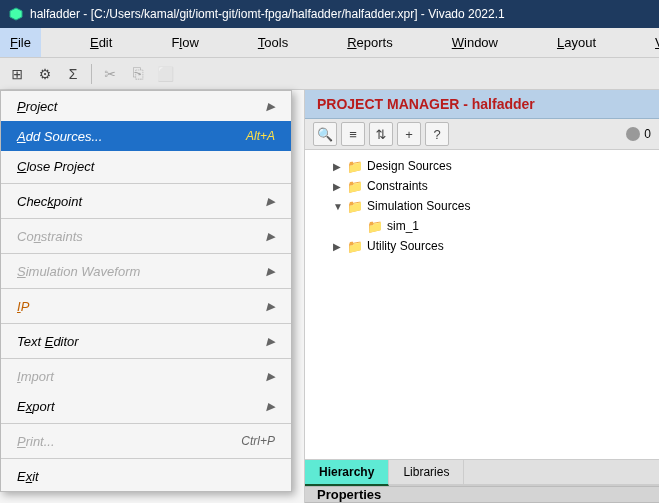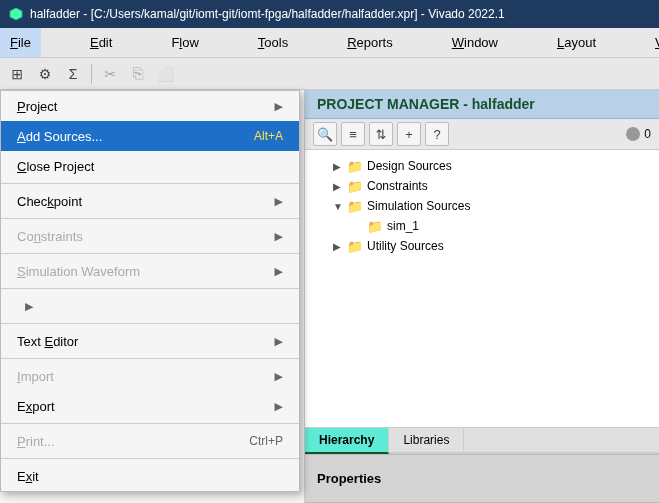--- a/index.html
+++ b/index.html
@@ -121,22 +121,23 @@
     }
 
     
     .dropdown-menu {
       background: #f5f5f5;
       border: 1px solid #bbb;
       box-shadow: 3px 3px 8px rgba(0,0,0,0.3);
       position: absolute;
       top: 0;
       left: 0;
-      right: 4px;
+      right: 12px;
       z-index: 100;
+      font-style: italic;
     }
     .dropdown-item {
       padding: 6px 16px;
       display: flex;
       align-items: center;
       justify-content: space-between;
       cursor: pointer;
       height: 30px;
     }
     .dropdown-item.highlighted {
@@ -179,21 +180,21 @@
       display: flex;
       flex-direction: column;
     }
 
     
     .pm-header {
       background: #b8d0e8;
       padding: 6px 12px;
       font-size: 14px;
       font-weight: bold;
-      color: #14532d;
+      color: #b91c1c;
       border-bottom: 1px solid #99b5cc;
     }
 
     
     .sources-header {
       background: #d4d4d4;
       padding: 4px 12px;
       font-size: 13px;
       font-weight: bold;
       margin-top: 0;
@@ -290,21 +291,21 @@
     .tab.active {
       background: #5eead4;
       font-weight: bold;
       border-bottom: 2px solid #14532d;
       margin-bottom: -2px;
     }
 
     
     .properties-header {
       background: #d4d4d4;
-      padding: 16px 12px;
+      padding: 0 12px;
       font-size: 13px;
       font-weight: bold;
       border-bottom: 1px solid #bbb;
       border-top: 1px solid #bbb;
     }
   </style>
 </head>
 <body>
 
 <div class="title-bar">
@@ -396,20 +397,21 @@
       <div class="dropdown-separator"></div>
 
       <div class="dropdown-item disabled">
         <span class="item-label"><span style="text-decoration:underline">S</span>imulation Waveform</span>
         <span class="item-arrow">▶</span>
       </div>
 
       <div class="dropdown-separator"></div>
 
       <div class="dropdown-item">
+        <span class="item-label" style="color: #c06000;"><span style="text-decoration:underline">I</span>P</span>
         <span class="item-arrow">▶</span>
       </div>
 
       <div class="dropdown-separator"></div>
 
       <div class="dropdown-item">
         <span class="item-label">Text <span style="text-decoration:underline">E</span>ditor</span>
         <span class="item-arrow">▶</span>
       </div>
 

